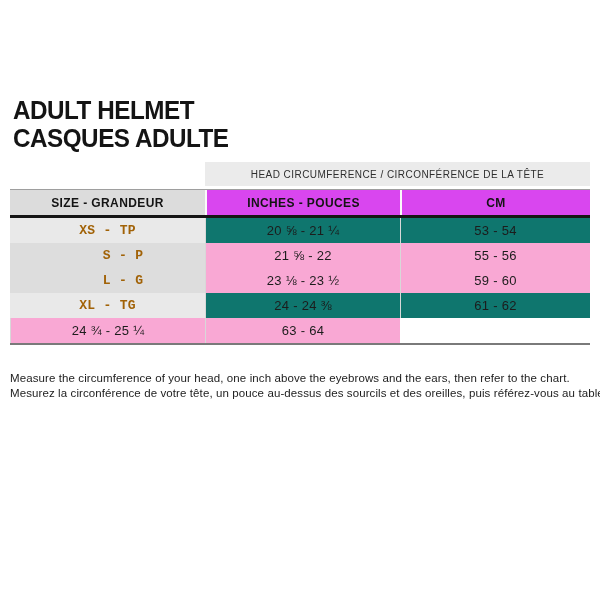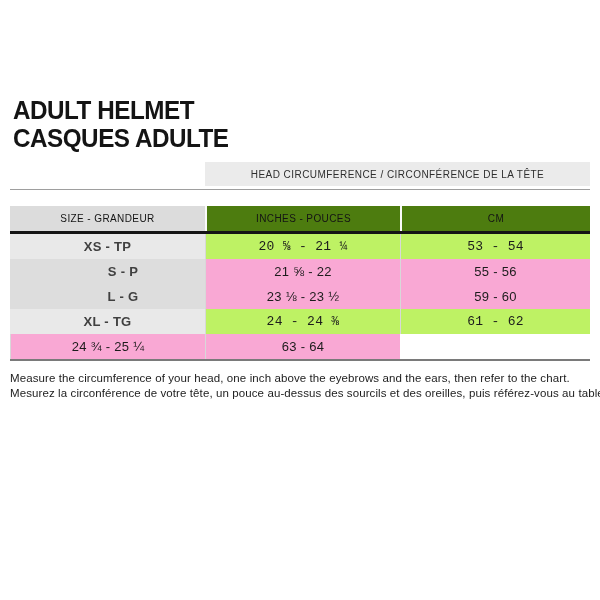--- a/index.html
+++ b/index.html
@@ -51,48 +51,47 @@
   }
   .header-row {
     display: grid;
     grid-template-columns: 195px 195px 190px;
     border-top: 1px solid #9e9e9e;
     border-bottom: 3px solid #151515;
   }
   .header-cell {
     height: 25px;
     display: flex; align-items: center; justify-content: center;
-    font-size: 10px;
-    font-weight: normal;
+    font-size: 12px;
+    font-weight: bold;
     letter-spacing: 0.4px;
     color: #141414;
     white-space: nowrap;
-    margin-top: 16px;
   }
   .header-cell.c1 { background: #dcdcdc; }
-  .header-cell.c2, .header-cell.c3 { background: #4d7c0f; border-left: 2px solid #fafafa; }
+  .header-cell.c2, .header-cell.c3 { background: #d946ef; border-left: 2px solid #fafafa; }
 
   .rows { border-bottom: 2px solid #7a7a7a; }
   .data-row {
     display: grid;
     grid-template-columns: 195px 195px 190px;
     height: 25px;
   }
   .cell {
     display: flex; align-items: center; justify-content: center;
     font-size: 13px;
     letter-spacing: 0.3px;
     white-space: nowrap;
   }
-  .cell.size { font-weight: bold; color: #404040; }
+  .cell.size { font-weight: bold; color: #a16207; font-family: Liberation Mono, monospace; }
   .cell.num  { font-weight: normal; color: #1c1c1c; }
   .cell.c2, .cell.c3 { border-left: 1px solid #d8d8d8; }
 
   .data-row.odd  .cell.c1 { background: #e9e9e9; }
-  .data-row.odd  .cell.c2, .data-row.odd  .cell.c3 { background: #bef264; font-family: Liberation Mono, monospace; }
+  .data-row.odd  .cell.c2, .data-row.odd  .cell.c3 { background: #0f766e; }
   .data-row.even .cell.c1 { background: #dddddd; padding-left: 31px; }
   .data-row.even .cell.c2, .data-row.even .cell.c3 { background: #f9a8d4; }
 
   
   .footnotes {
     position: absolute;
     left: 10px; top: 371px;
     font-size: 11.5px;
     line-height: 15px;
     color: #1c1c1c;

